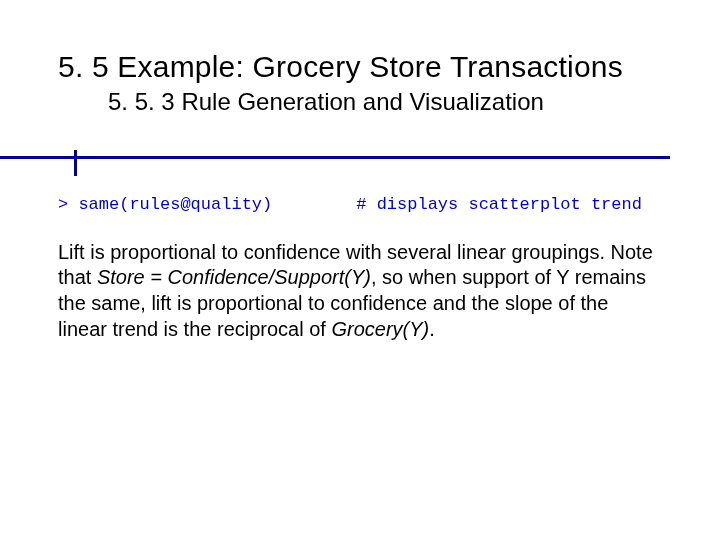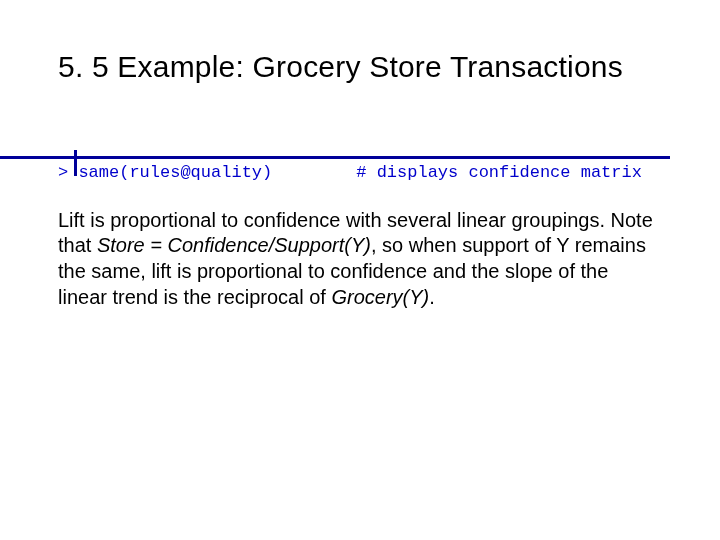--- a/index.html
+++ b/index.html
@@ -22,30 +22,31 @@
   .ital { font-style: italic; }
   .gt { color: #0000cc; }
 </style>
 </head>
 <body>
 
 <div class="slide">
 
   <div class="title-block">
     <div class="title">5. 5 Example: Grocery Store Transactions</div>
+    <div class="subtitle">5. 5. 3 Rule Generation and Visualization</div>
   </div>
 
   <div class="rule-h rh1"></div>
   <div class="rule-v rv1"></div>
 
   <div class="body">
 
     <div class="codeblock">
       <span class="code-left"><span class="gt">&gt; </span><span>same(rules@quality)</span></span>
-      <span class="code-right"># displays confidence matrix</span>
+      <span class="code-right"># displays scatterplot trend</span>
     </div>
 
     <div class="para">
       <span>Lift is proportional to confidence with several linear groupings. Note that </span><span class="ital">Store = Confidence/Support(Y)</span><span>, so when support of Y remains the same, lift is proportional to confidence and the slope of the linear trend is the reciprocal of </span><span class="ital">Grocery(Y)</span><span>.</span>
     </div>
   </div>
 
 </div>
 
 </body></html>

